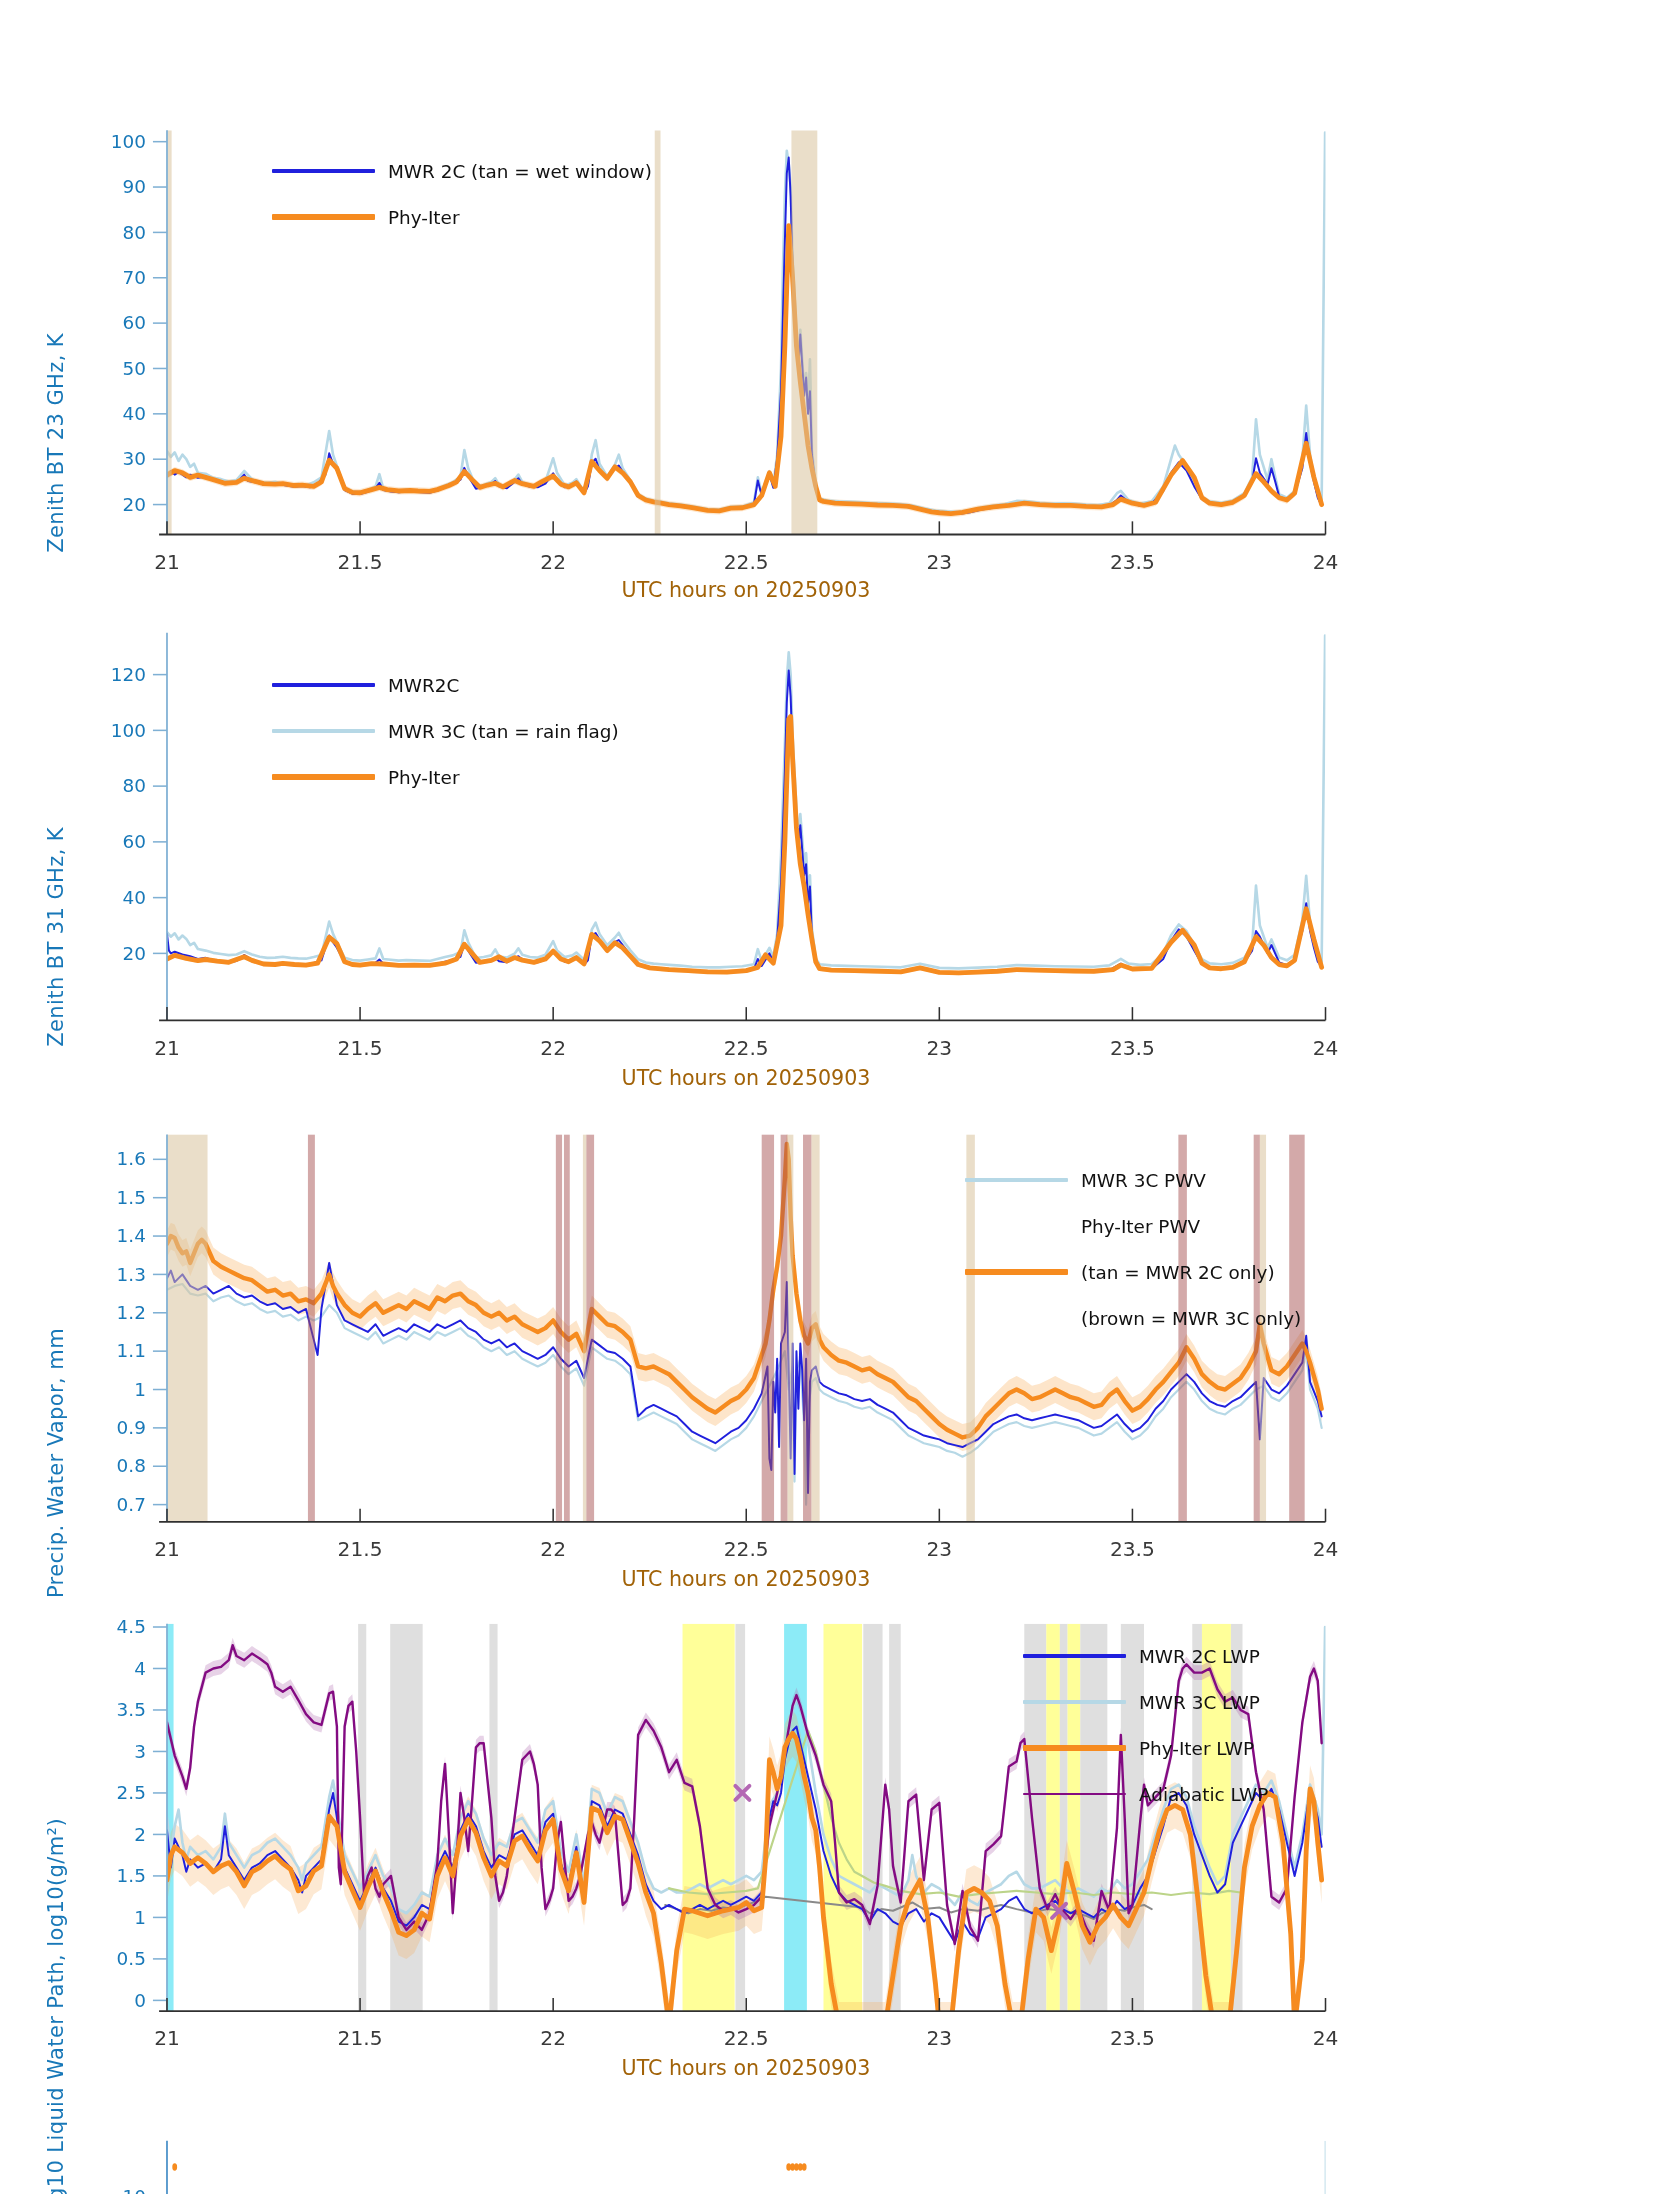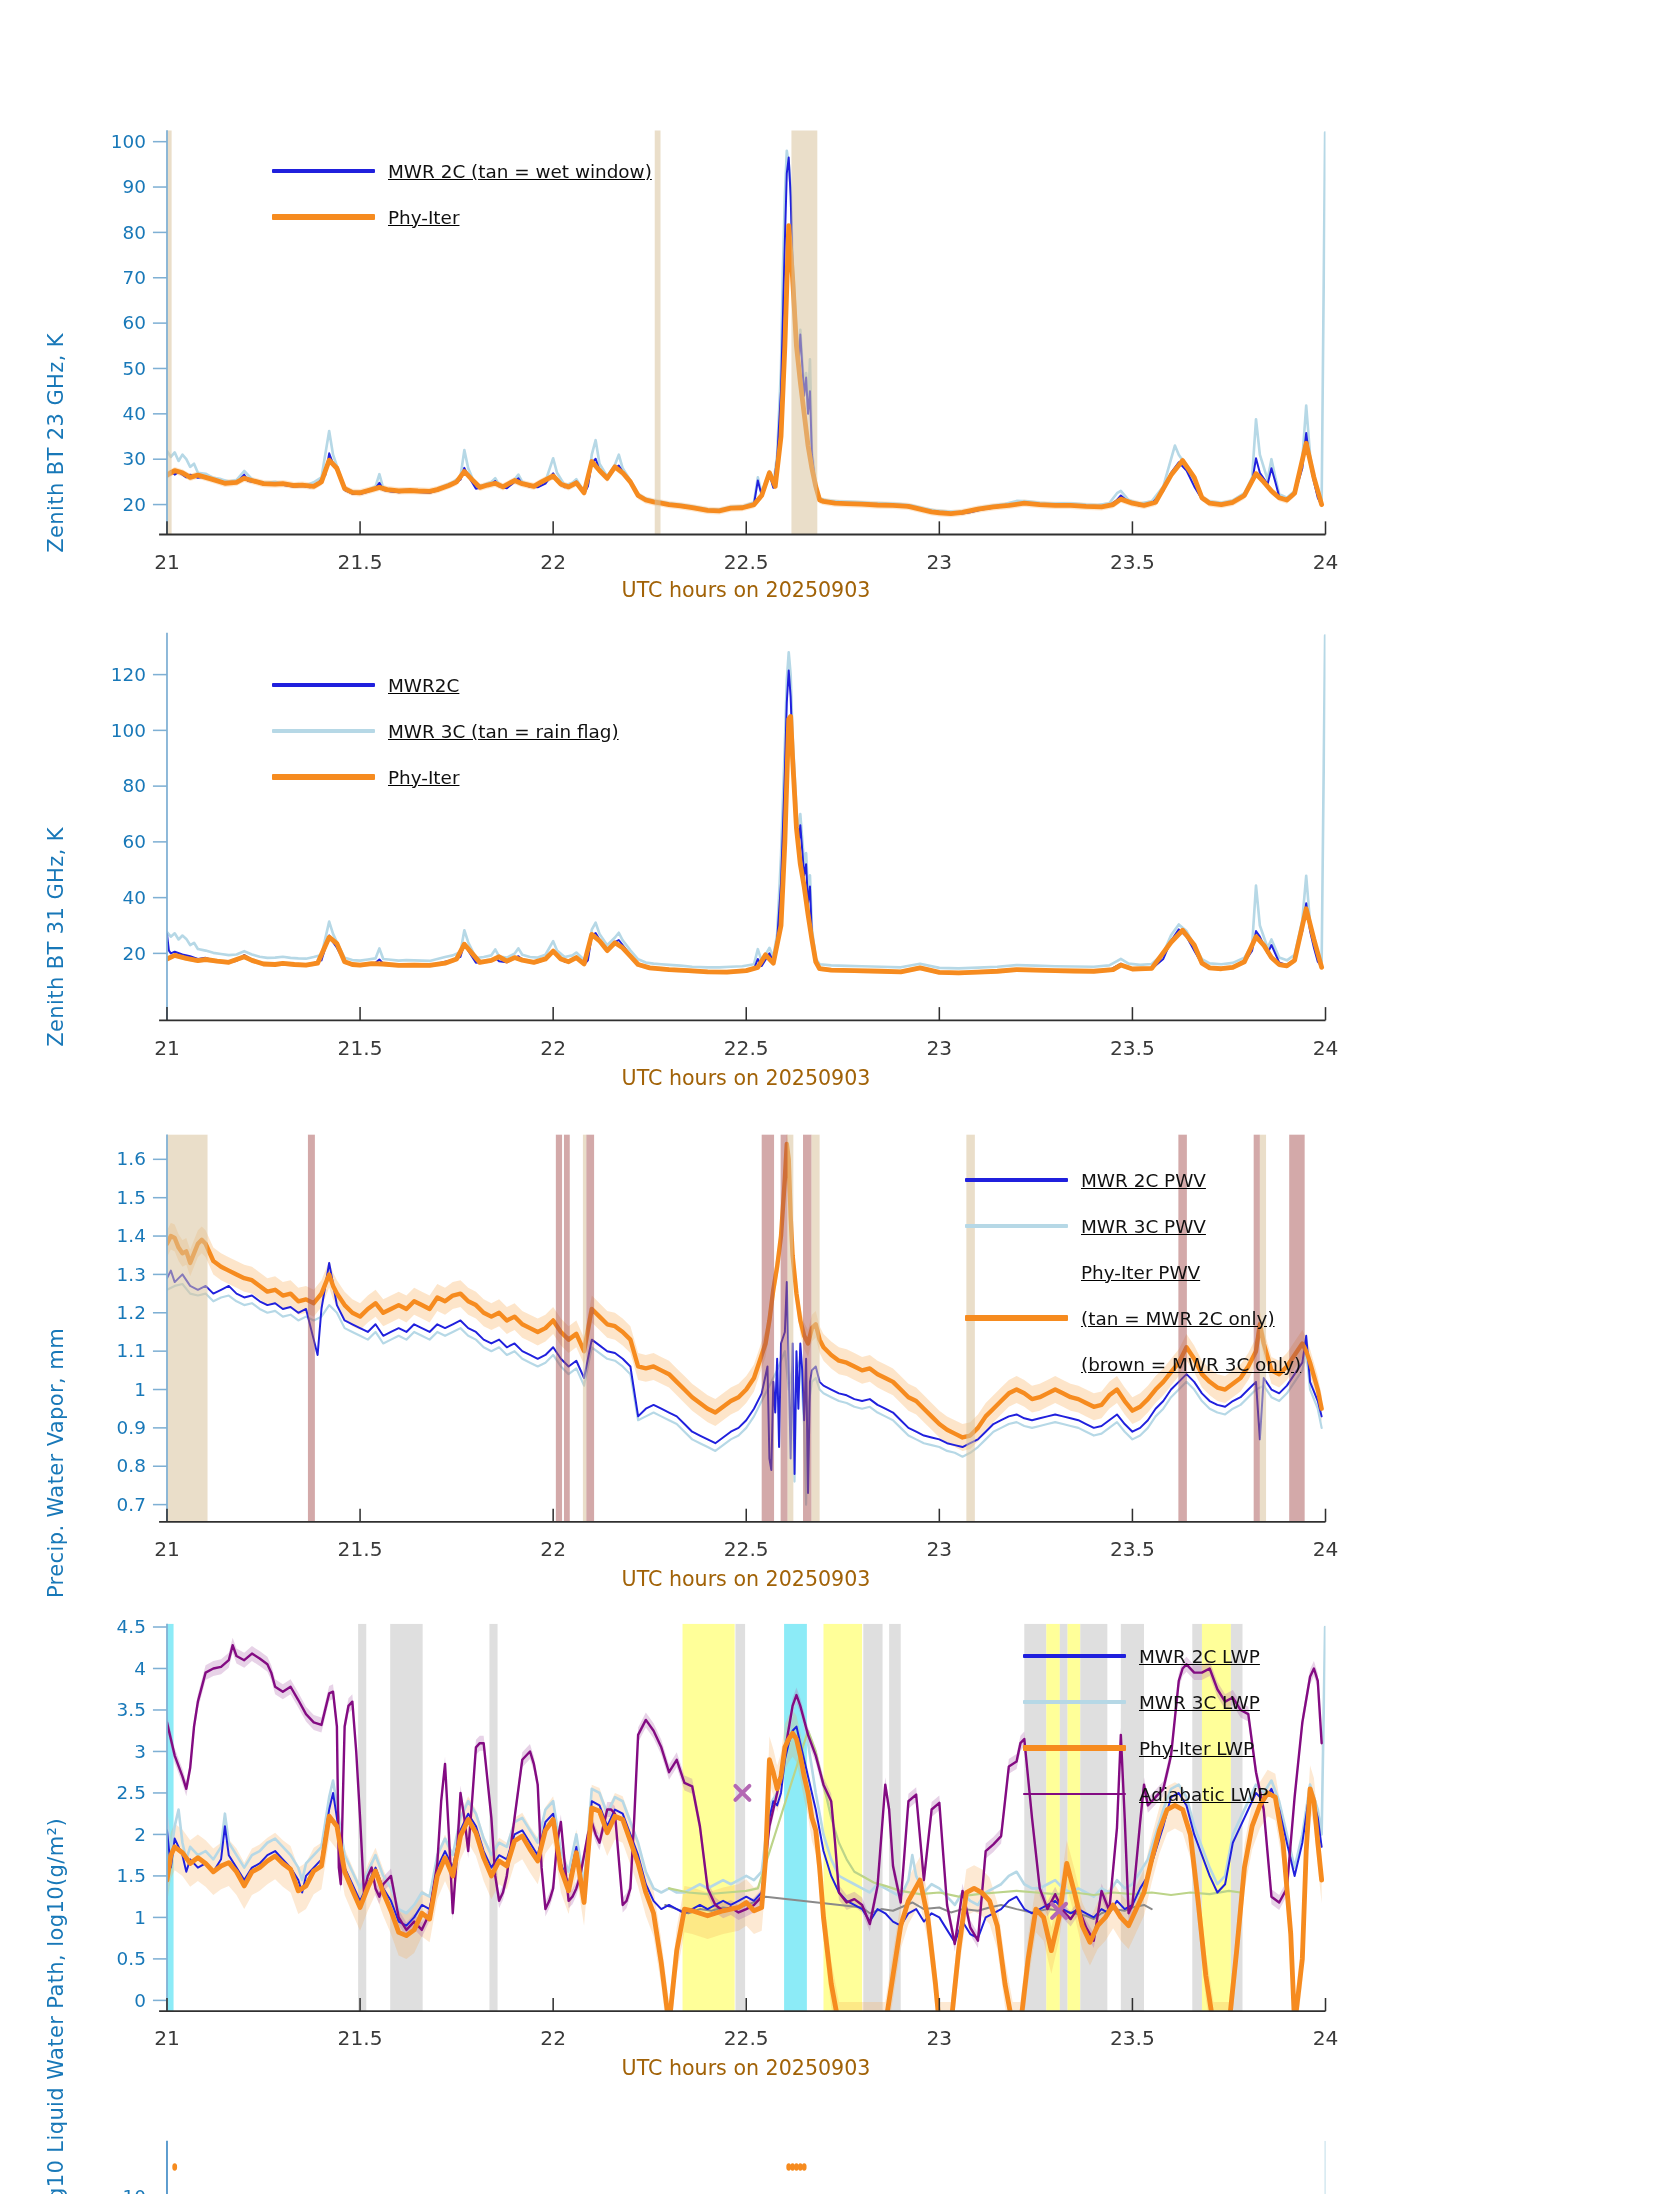--- a/index.html
+++ b/index.html
@@ -4,21 +4,21 @@
 <style>
   html,body{margin:0;padding:0;background:#ffffff;}
   body{font-family:"DejaVu Sans","Liberation Sans",sans-serif;}
   #page{position:relative;width:1679px;height:2633px;background:#ffffff;overflow:hidden;}
   #plot{position:absolute;left:0;top:0;}
   .ylabel{position:absolute;color:#1878b8;font-size:21px;font-weight:500;
           writing-mode:vertical-rl;transform:rotate(180deg) translateX(-50%);transform-origin:left center;
           white-space:nowrap;letter-spacing:0.4px;}
   .xlabel{position:absolute;color:#a16207;font-size:20.6px;white-space:nowrap;transform:translateX(-50%);}
   .legend{position:absolute;display:flex;flex-direction:column;}
-  .legend-row{display:flex;align-items:center;height:46px;text-decoration:underline;}
+  .legend-row{display:flex;align-items:center;height:46px;}
   .legend-swatch{width:103px;flex:0 0 103px;border-radius:0.9px;margin-right:13px;}
   .legend-label{color:#111111;font-size:18.4px;white-space:nowrap;}
 </style>
 </head>
 <body>
 
 <div id="page">
   <svg id="plot" width="1679" height="2633" viewBox="0 0 3825 6000">
       <clipPath id="clip0">
         <rect x="380" y="297" width="2640" height="921"></rect>
@@ -547,24 +547,20 @@
         <div class="legend-swatch" style="height: 3.5px; background: rgb(182, 216, 230);"></div>
         <span class="legend-label">MWR 3C (tan = rain flag)</span>
       </div>
       <div class="legend-row">
         <div class="legend-swatch" style="height: 6.1px; background: rgb(246, 139, 31);"></div>
         <span class="legend-label">Phy-Iter</span>
       </div>
     </div>
   <div class="legend" style="left:965px;top:1157px;">
       <div class="legend-row">
-        <div class="legend-swatch" style="height: 3.5px; background: rgb(32, 32, 221);"></div>
-        <span class="legend-label">MWR 2C PWV</span>
-      </div>
-      <div class="legend-row">
         <div class="legend-swatch" style="height: 3.5px; background: rgb(182, 216, 230);"></div>
         <span class="legend-label">MWR 3C PWV</span>
       </div>
       <div class="legend-row">
         <div class="legend-swatch" style="height: 0px; background: transparent;"></div>
         <span class="legend-label">Phy-Iter PWV</span>
       </div>
       <div class="legend-row">
         <div class="legend-swatch" style="height: 6.1px; background: rgb(246, 139, 31);"></div>
         <span class="legend-label">(tan = MWR 2C only)</span>

